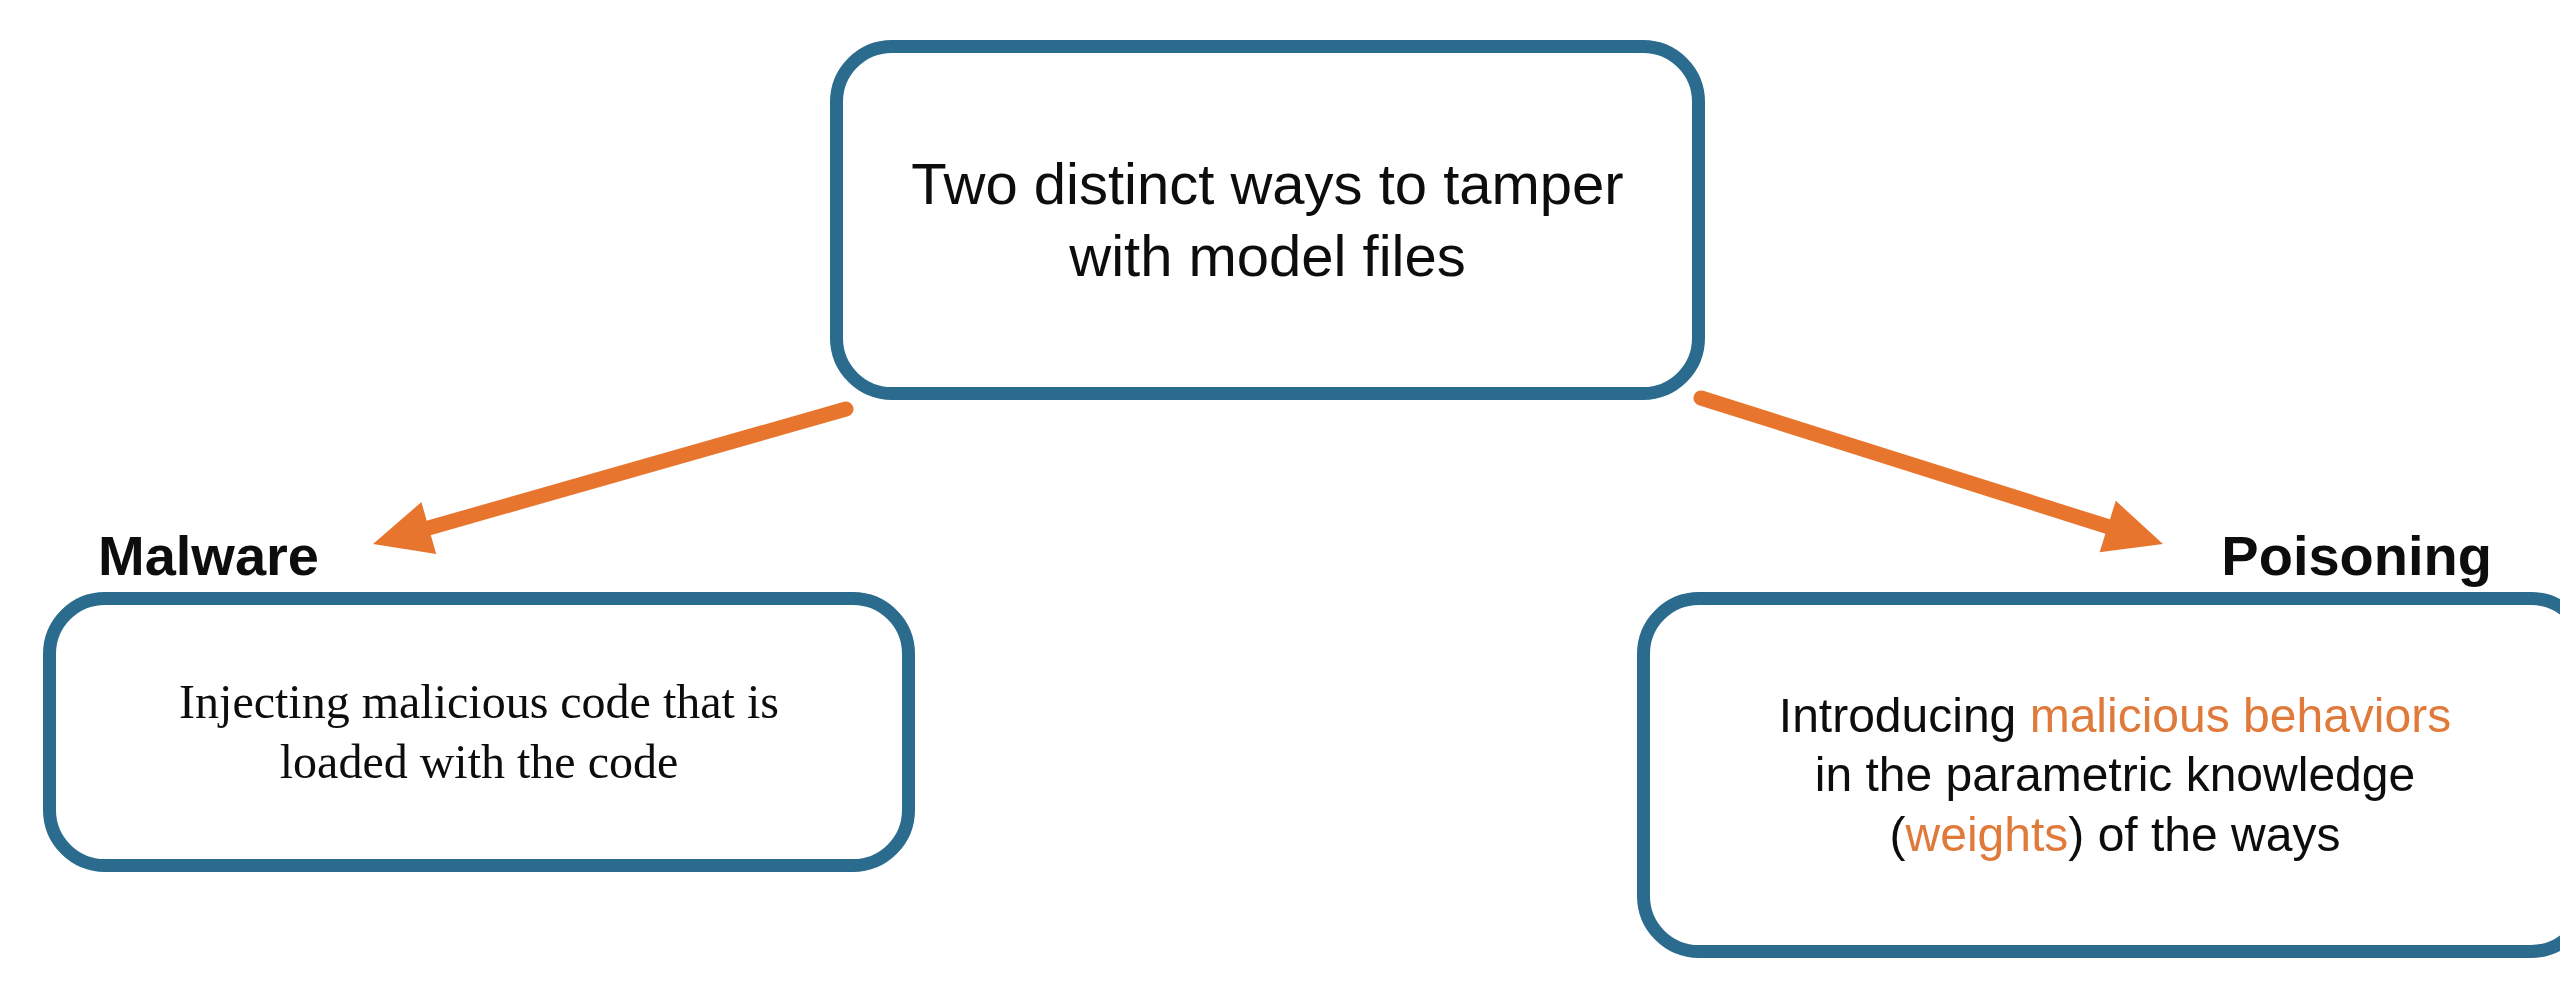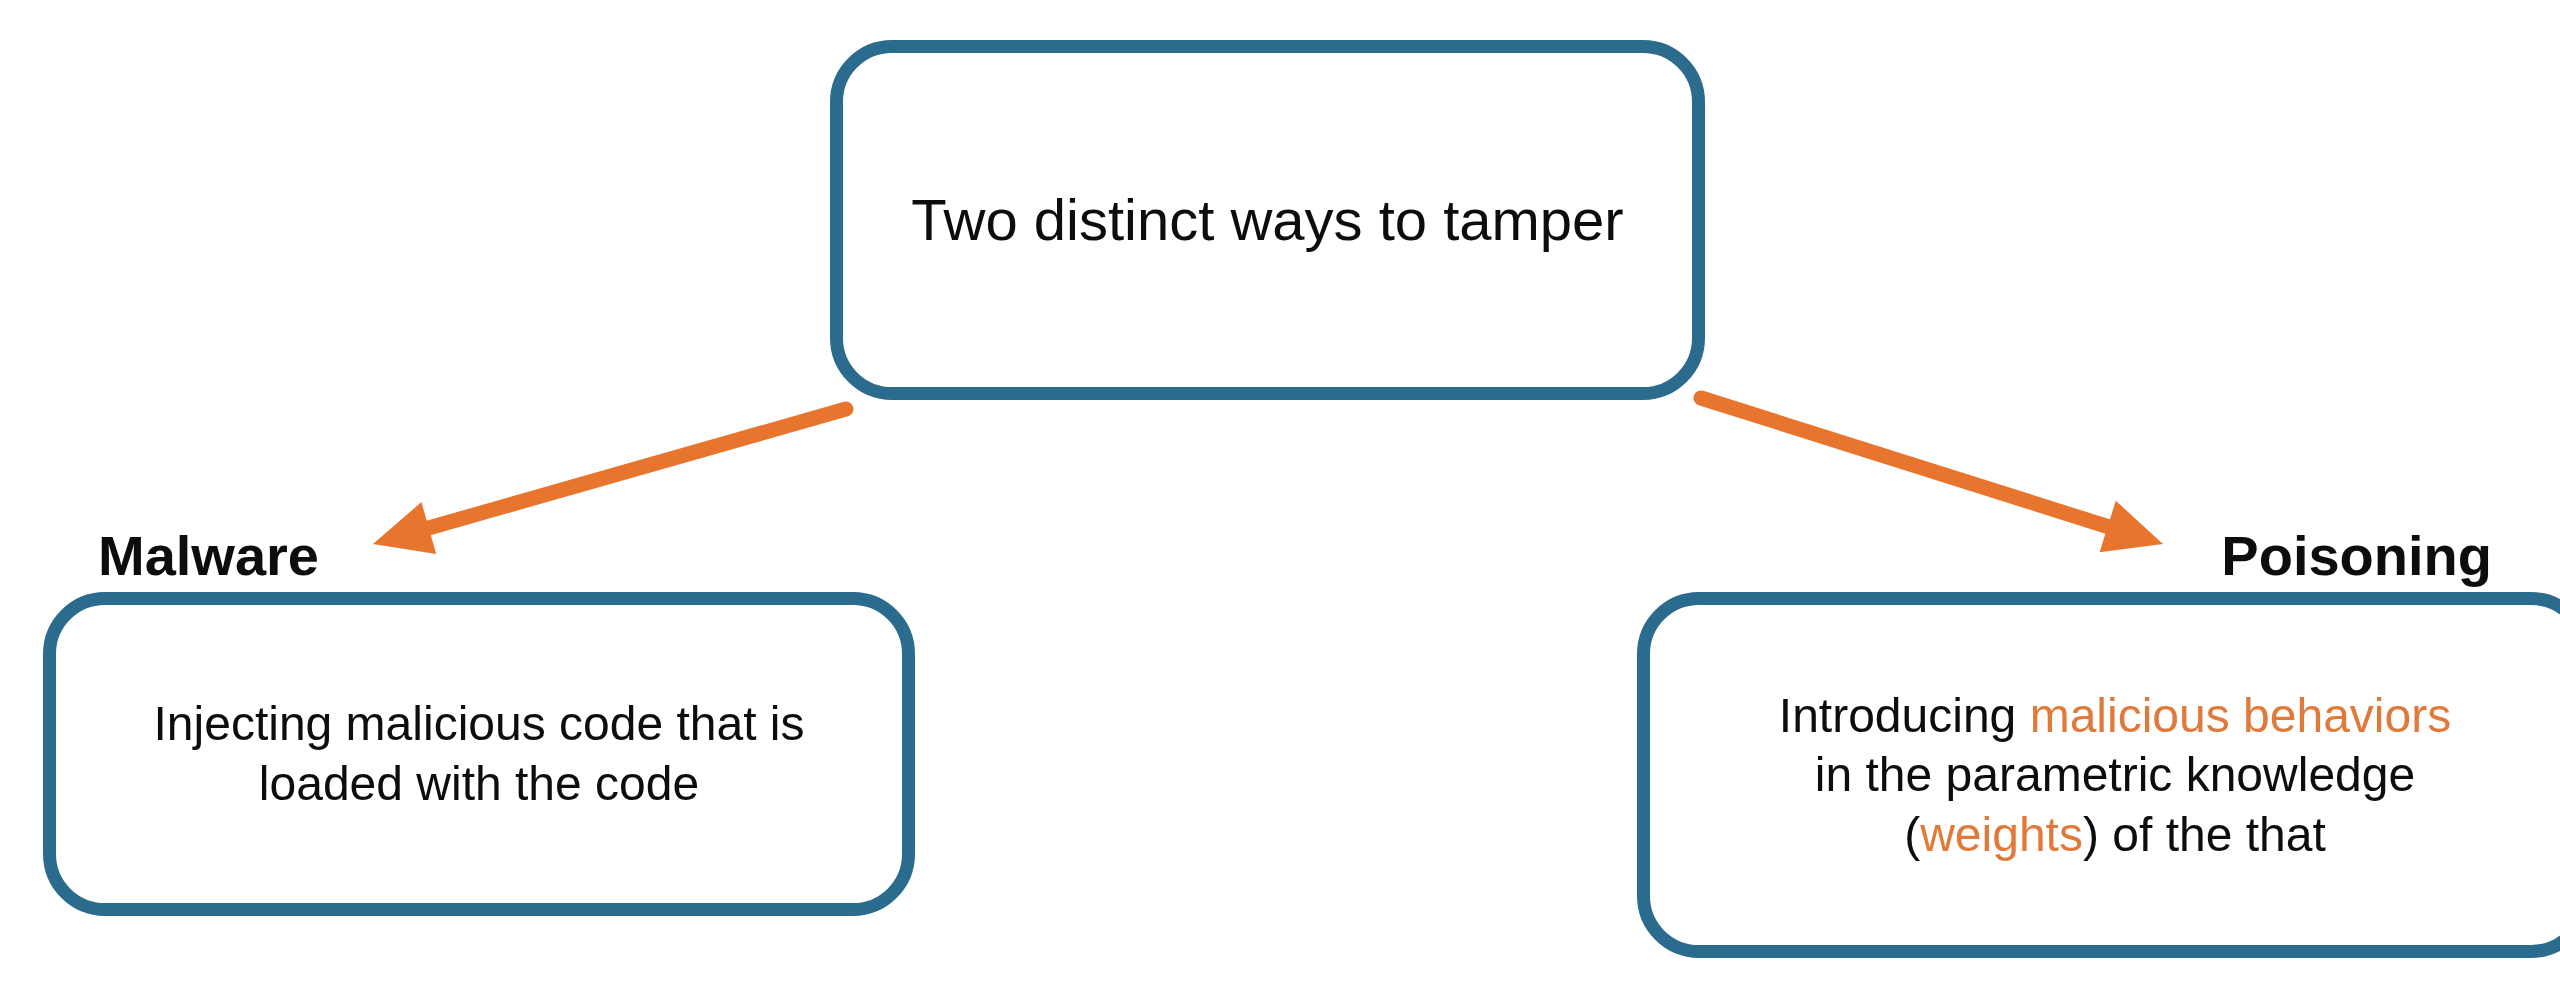--- a/index.html
+++ b/index.html
@@ -29,22 +29,22 @@
     justify-content:center;
     text-align:center;
     box-sizing:border-box;
   }
   .node .txt{width:100%;padding:0 20px;}
   .box-title{
     left:830px;top:40px;width:875px;height:360px;
     font-size:58px;line-height:1.24;
   }
   .box-malware{
-    left:43px;top:592px;width:872px;height:324px;
-    font-size:48px;line-height:1.24;
+    left:43px;top:592px;width:872px;height:280px;
+    font-size:48px;line-height:1.24;font-family:Liberation Serif, serif;
   }
   .box-poisoning{
     left:1637px;top:592px;width:956px;height:366px;
     font-size:48px;line-height:1.24;
   }
   .branch-label{
     position:absolute;
     font-size:56px;
     font-weight:bold;
     line-height:1;
@@ -69,35 +69,36 @@
     </g>
     <g>
       <line class="arrow-line" x1="1701" y1="398" x2="2125" y2="532"></line>
       <polygon class="arrow-head" points="2163,544 2099.6,552.2 2115.8,500.8"></polygon>
     </g>
   </svg>
 
   <div class="node box-title">
     <div class="txt">
       <span>Two distinct ways to tamper</span><br>
+      <span>with model files</span>
     </div>
   </div>
 
   <div class="branch-label label-malware">Malware</div>
 
   <div class="node box-malware">
     <div class="txt">
       <span>Injecting malicious code that is</span><br>
       <span>loaded with the code</span>
     </div>
   </div>
 
   <div class="branch-label label-poisoning">Poisoning</div>
 
   <div class="node box-poisoning">
     <div class="txt">
       <span>Introducing </span><span class="hl">malicious behaviors</span><br>
       <span>in the parametric knowledge</span><br>
-      <span>(</span><span class="hl">weights</span><span>) of the that</span>
+      <span>(</span><span class="hl">weights</span><span>) of the ways</span>
     </div>
   </div>
 
 </div>
 
 </body></html>

